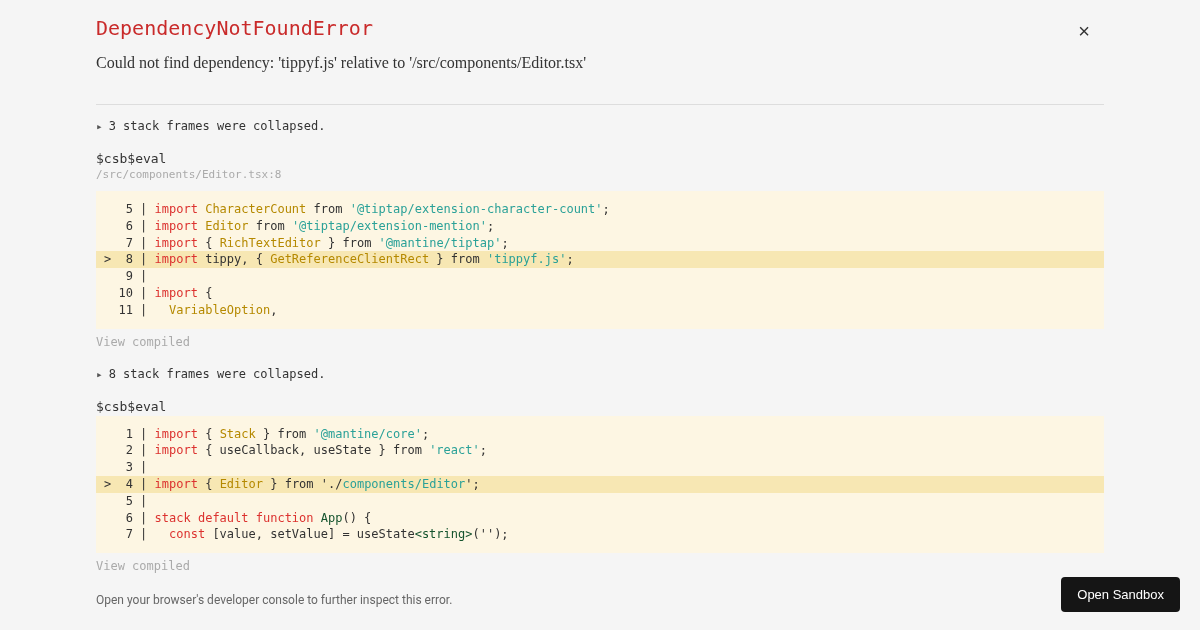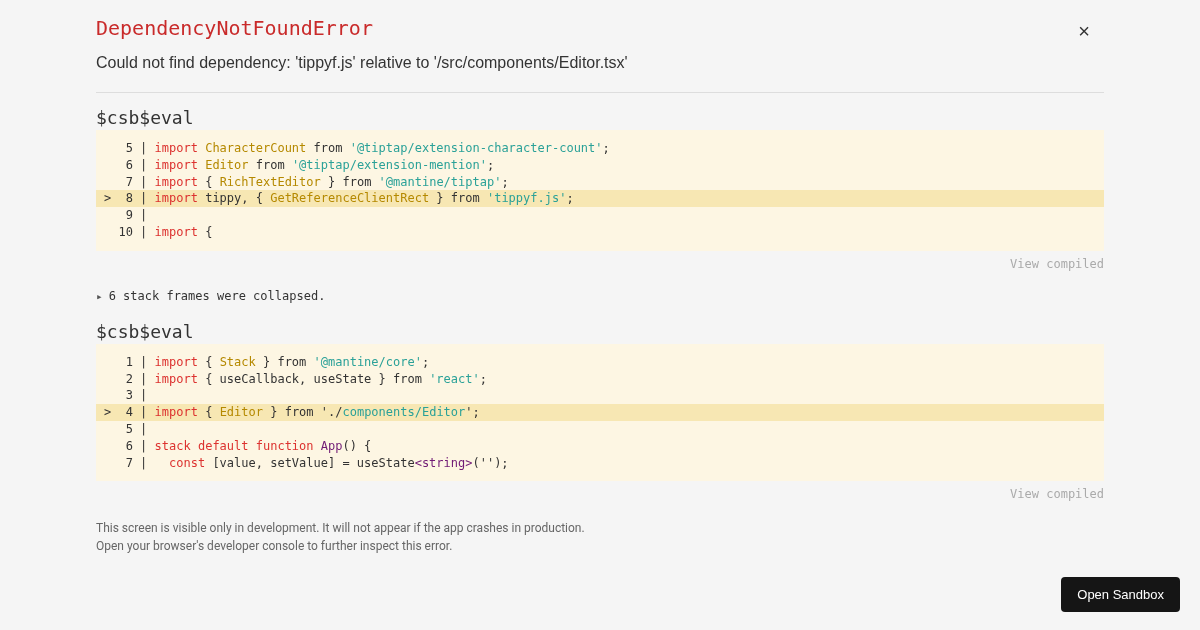--- a/index.html
+++ b/index.html
@@ -25,24 +25,24 @@
       border: none;
     }
     .error-title {
       font-family: Consolas, Menlo, monospace;
       font-size: 20px;
       color: #c92a2a;
       font-weight: 400;
       margin-bottom: 14px;
     }
     .error-msg {
-      font-family: Liberation Sans, sans-serif;
+      font-family: Liberation Serif, serif;
       font-size: 16px;
       color: #333;
-      margin-bottom: 20px;
+      margin-bottom: 32px;
     }
     .divider {
       border: none;
       border-top: 1px solid #ddd;
       margin-bottom: 14px;
     }
     .collapsed-frames {
       font-family: Consolas, Menlo, monospace;
       font-size: 12px;
       color: #333;
@@ -50,21 +50,21 @@
       margin-bottom: 18px;
     }
     .collapsed-frames::before {
       content: "▸";
       color: #555;
       margin-right: 6px;
       font-size: 11px;
     }
     .frame-name {
       font-family: Consolas, Menlo, monospace;
-      font-size: 18px;
+      font-size: 13px;
       color: #333;
       margin-bottom: 2px;
     }
     .frame-loc {
       font-family: Consolas, Menlo, monospace;
       font-size: 11px;
       color: #aaa;
       margin-bottom: 10px;
     }
     .code-block {
@@ -79,28 +79,27 @@
     .code-line {
       white-space: pre;
       padding: 0 8px;
     }
     .code-line.hl {
       background: #f7e7b3;
     }
     .tok-kw { color: #dc322f; }
     .tok-name { color: #b58900; }
     .tok-str { color: #2aa198; }
-    .tok-id { color: #701a75; }
+    .tok-id { color: #14532d; }
     .view-compiled {
       font-family: Consolas, Menlo, monospace;
       font-size: 12px;
       color: #aaa;
       cursor: pointer;
       margin-bottom: 18px;
-      text-align: right;
     }
     .footer-text {
       font-size: 12px;
       color: #666;
       line-height: 1.5;
     }
     .open-sandbox {
       position: absolute;
       bottom: 18px;
       right: 20px;
@@ -117,48 +116,50 @@
 <body>
 
 <div class="overlay">
   <button class="close-btn">×</button>
 
   <h1 class="error-title">DependencyNotFoundError</h1>
   <div class="error-msg">Could not find dependency: 'tippyf.js' relative to '/src/components/Editor.tsx'</div>
 
   <hr class="divider">
 
+  <div class="collapsed-frames">3 stack frames were collapsed.</div>
 
   <div class="frame-name">$csb$eval</div>
+  <div class="frame-loc">/src/components/Editor.tsx:8</div>
 
   <div class="code-block">
     <div class="code-line"><span>   5 | </span><span class="tok-kw">import</span><span class="tok-name"> CharacterCount</span><span> from </span><span class="tok-str">'@tiptap/extension-character-count'</span><span>;</span></div>
     <div class="code-line"><span>   6 | </span><span class="tok-kw">import</span><span class="tok-name"> Editor</span><span> from </span><span class="tok-str">'@tiptap/extension-mention'</span><span>;</span></div>
     <div class="code-line"><span>   7 | </span><span class="tok-kw">import</span><span> { </span><span class="tok-name">RichTextEditor</span><span> } from </span><span class="tok-str">'@mantine/tiptap'</span><span>;</span></div>
     <div class="code-line hl"><span>&gt;  8 | </span><span class="tok-kw">import</span><span> tippy, { </span><span class="tok-name">GetReferenceClientRect</span><span> } from </span><span class="tok-str">'tippyf.js'</span><span>;</span></div>
     <div class="code-line"><span>   9 | </span></div>
     <div class="code-line"><span>  10 | </span><span class="tok-kw">import</span><span> {</span></div>
+    <div class="code-line"><span>  11 |   </span><span class="tok-name">VariableOption</span><span>,</span></div>
   </div>
   <div class="view-compiled">View compiled</div>
 
-  <div class="collapsed-frames">6 stack frames were collapsed.</div>
+  <div class="collapsed-frames">8 stack frames were collapsed.</div>
 
   <div class="frame-name">$csb$eval</div>
 
   <div class="code-block">
     <div class="code-line"><span>   1 | </span><span class="tok-kw">import</span><span> { </span><span class="tok-name">Stack</span><span> } from </span><span class="tok-str">'@mantine/core'</span><span>;</span></div>
     <div class="code-line"><span>   2 | </span><span class="tok-kw">import</span><span> { useCallback, useState } from </span><span class="tok-str">'react'</span><span>;</span></div>
     <div class="code-line"><span>   3 | </span></div>
     <div class="code-line hl"><span>&gt;  4 | </span><span class="tok-kw">import</span><span> { </span><span class="tok-name">Editor</span><span> } from </span><span>'./</span><span class="tok-str">components/Editor</span><span>';</span></div>
     <div class="code-line"><span>   5 | </span></div>
     <div class="code-line"><span>   6 | </span><span class="tok-kw">stack</span><span class="tok-kw"> default </span><span class="tok-kw">function</span><span class="tok-id"> App</span><span>() {</span></div>
     <div class="code-line"><span>   7 |   </span><span class="tok-kw">const</span><span> [value, setValue] = useState</span><span class="tok-id">&lt;string&gt;</span><span>('');</span></div>
   </div>
   <div class="view-compiled">View compiled</div>
 
   <div class="footer-text">
-    <div>This screen is visible only in development. It will not appear if the app crashes in production.</div>
     <div>Open your browser's developer console to further inspect this error.</div>
 
   </div>
 </div>
 
 <button class="open-sandbox">Open Sandbox</button>
 
 </body></html>

